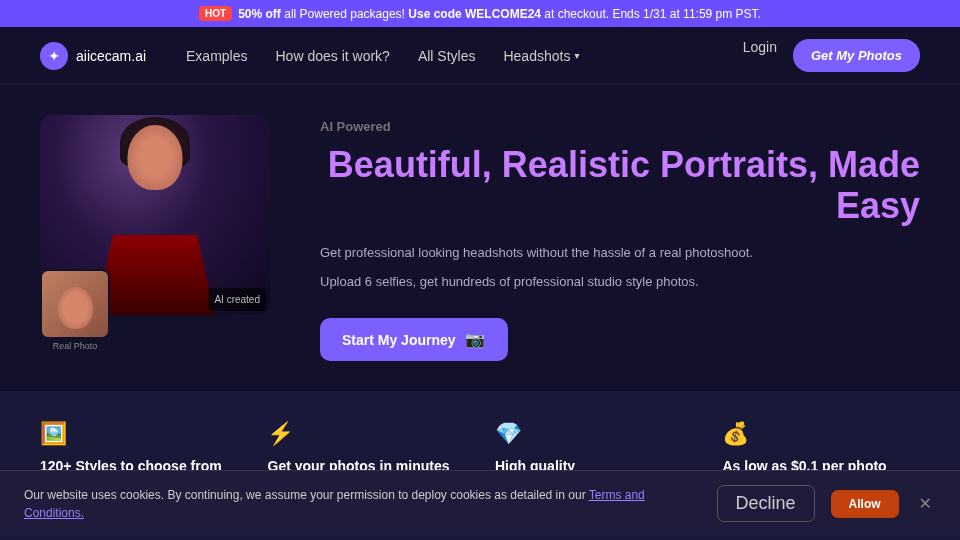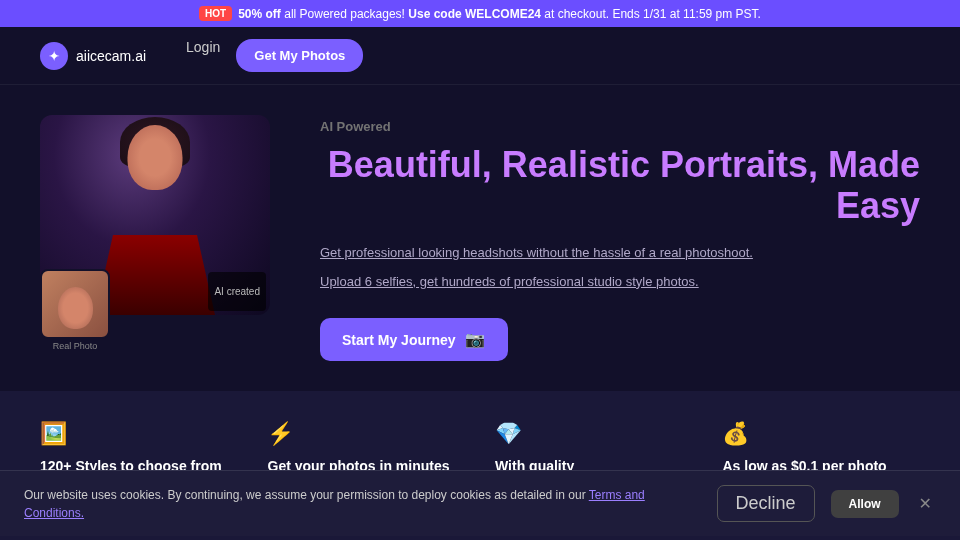--- a/index.html
+++ b/index.html
@@ -93,20 +93,21 @@
     .get-photos-btn {
       background: #7b5fff;
       color: #fff;
       border: none;
       padding: 9px 18px;
       border-radius: 16px;
       font-size: 13px;
       font-weight: 600;
       cursor: pointer;
       white-space: nowrap;
+      font-style: italic;
     }
 
     
     .hero {
       display: flex;
       padding: 30px 40px 20px 40px;
       gap: 50px;
       align-items: flex-start;
       min-height: 290px;
     }
@@ -163,21 +164,21 @@
       background: linear-gradient(180deg, #8b0000 0%, #3a0000 100%);
       clip-path: polygon(15% 0%, 85% 0%, 100% 100%, 0% 100%);
     }
     .ai-label {
       position: absolute;
       bottom: 4px;
       right: 4px;
       background: rgba(0,0,0,0.6);
       color: #bbb;
       font-size: 10px;
-      padding: 14px 6px;
+      padding: 6px 6px;
       border-radius: 4px;
     }
     .real-photo-thumb {
       position: absolute;
       bottom: -24px;
       left: 0;
       width: 70px;
       height: 70px;
       border-radius: 8px;
       background: linear-gradient(135deg, #c08060 0%, #8a5040 100%);
@@ -222,21 +223,20 @@
       line-height: 1.15;
       color: #c87cff;
       margin-bottom: 16px;
       text-align: right;
     }
     .hero-description {
       font-size: 13px;
       color: #b0a8c8;
       line-height: 1.6;
       margin-bottom: 8px;
-      text-decoration: underline;
     }
     .start-btn {
       display: inline-flex;
       align-items: center;
       gap: 10px;
       background: #7b5fff;
       color: #fff;
       border: none;
       padding: 12px 22px;
       border-radius: 10px;
@@ -306,21 +306,21 @@
       background: transparent;
       border: 1px solid #555;
       color: #ccc;
       padding: 7px 18px;
       border-radius: 7px;
       font-size: 18px;
       cursor: pointer;
       white-space: nowrap;
     }
     .cookie-allow {
-      background: #404040;
+      background: #c2410c;
       border: none;
       color: #fff;
       padding: 7px 18px;
       border-radius: 7px;
       font-size: 12px;
       font-weight: 600;
       cursor: pointer;
       white-space: nowrap;
     }
     .cookie-close {
@@ -340,20 +340,29 @@
     <span> all Powered packages! </span>
     <strong>Use code WELCOME24</strong>
     <span> at checkout. Ends 1/31 at 11:59 pm PST.</span>
   </span>
 </div>
 
 <nav class="nav">
   <div class="nav-logo">
     <div class="logo-icon">✦</div>
     <span class="logo-text">aiicecam.ai</span>
+  </div>
+  <div class="nav-links">
+    <span class="nav-link">Examples</span>
+    <span class="nav-link">How does it work?</span>
+    <span class="nav-link">All Styles</span>
+    <span class="nav-link">
+      <span>Headshots</span>
+      <span class="chevron">▾</span>
+    </span>
   </div>
   <div class="nav-actions">
     <span class="login-btn">Login</span>
     <button class="get-photos-btn">Get My Photos</button>
   </div>
 </nav>
 
 <section class="hero">
   <div class="hero-image-container">
     <div class="hero-main-image">
@@ -388,21 +397,21 @@
     <div class="feature-title">120+ Styles to choose from</div>
     <div class="feature-desc">With new styles added every week.</div>
   </div>
   <div class="feature-item">
     <div class="feature-icon">⚡</div>
     <div class="feature-title">Get your photos in minutes</div>
     <div class="feature-desc">Way faster than real photographer</div>
   </div>
   <div class="feature-item">
     <div class="feature-icon">💎</div>
-    <div class="feature-title">With quality</div>
+    <div class="feature-title">High quality</div>
     <div class="feature-desc">Get studio style photos at the convenience of your fingertips</div>
   </div>
   <div class="feature-item">
     <div class="feature-icon">💰</div>
     <div class="feature-title">As low as $0.1 per photo</div>
     <div class="feature-desc">Less than 1/10 price of a professional studio</div>
   </div>
 </section>
 
 <div class="cookie-banner">

